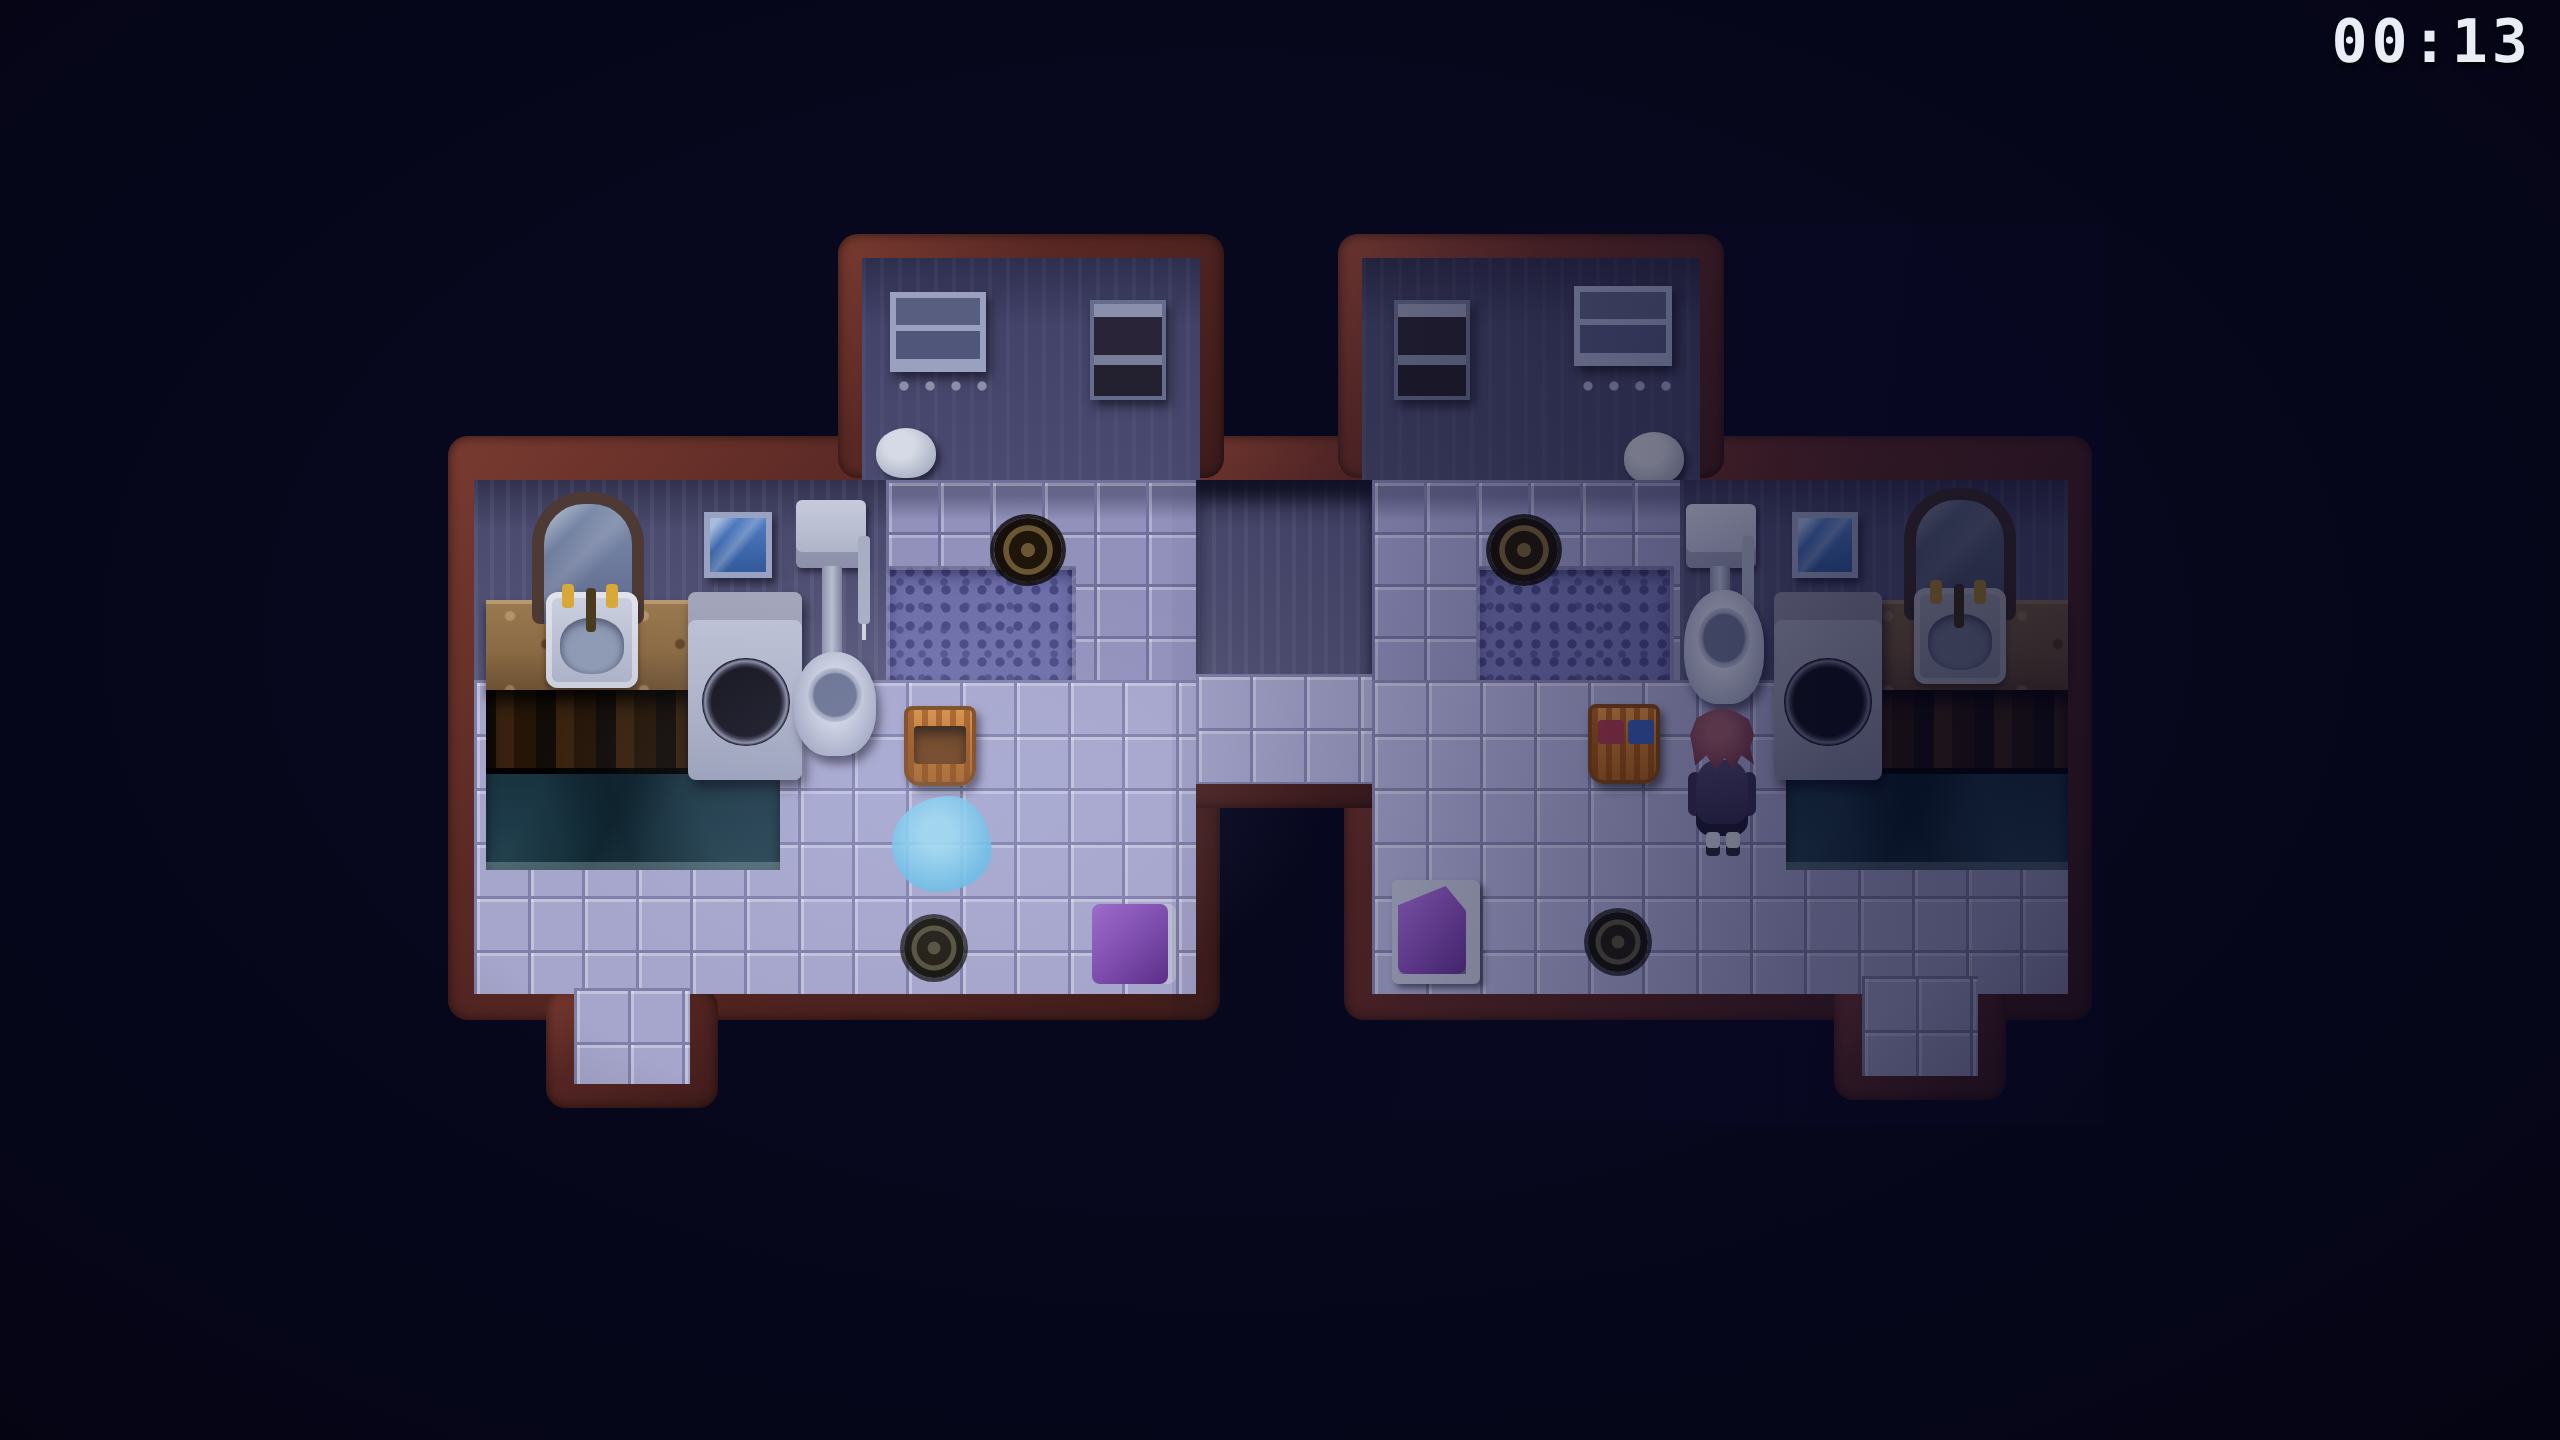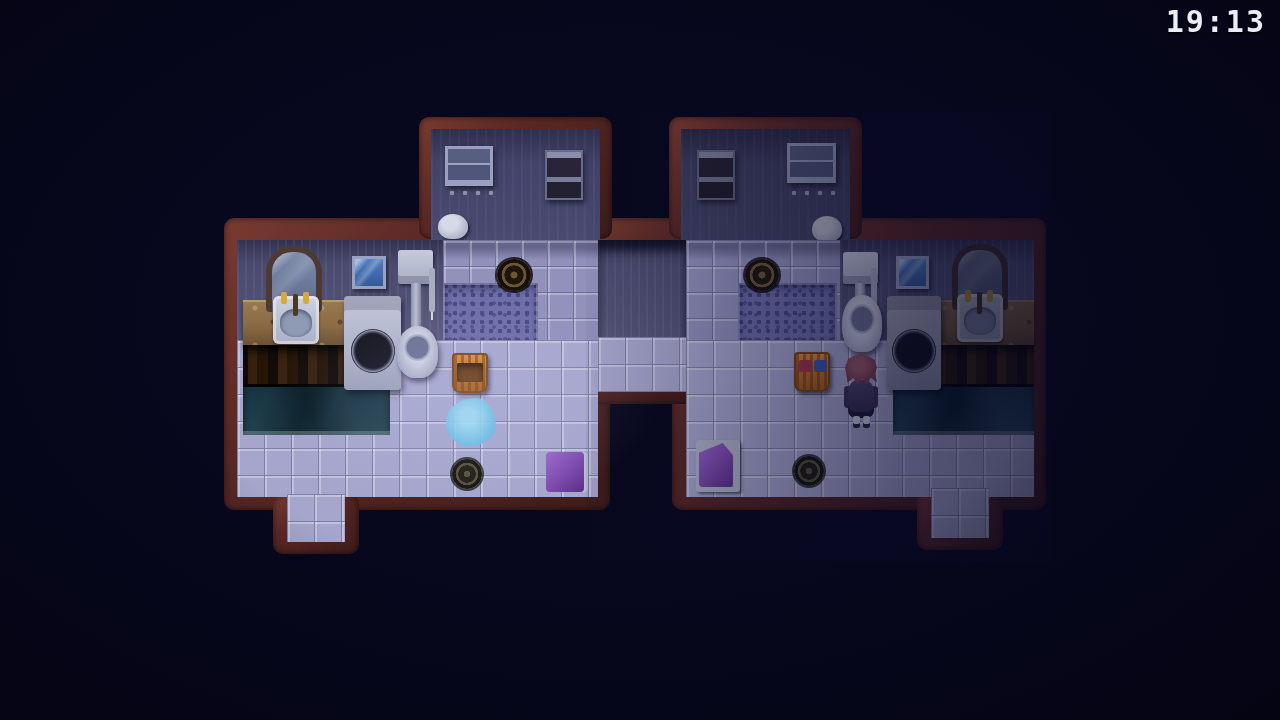--- a/index.html
+++ b/index.html
@@ -229,15 +229,15 @@
     <div class="body"></div>
     <div class="leg" style="left:8px;"></div>
     <div class="leg" style="left:18px;"></div>
     <div class="hair"></div>
   </div>
 
   <div id="glowleft" class="ov" style="left:250px;top:270px;width:430px;height:250px;"></div>
   <div id="shaderight" class="ov" style="left:586px;top:112px;width:466px;height:450px;"></div>
   <div id="vignette" class="ov"></div>
 
-  <div id="timer">19:13</div>
+  <div id="timer">00:13</div>
 
 </div>
 
 </body></html>

